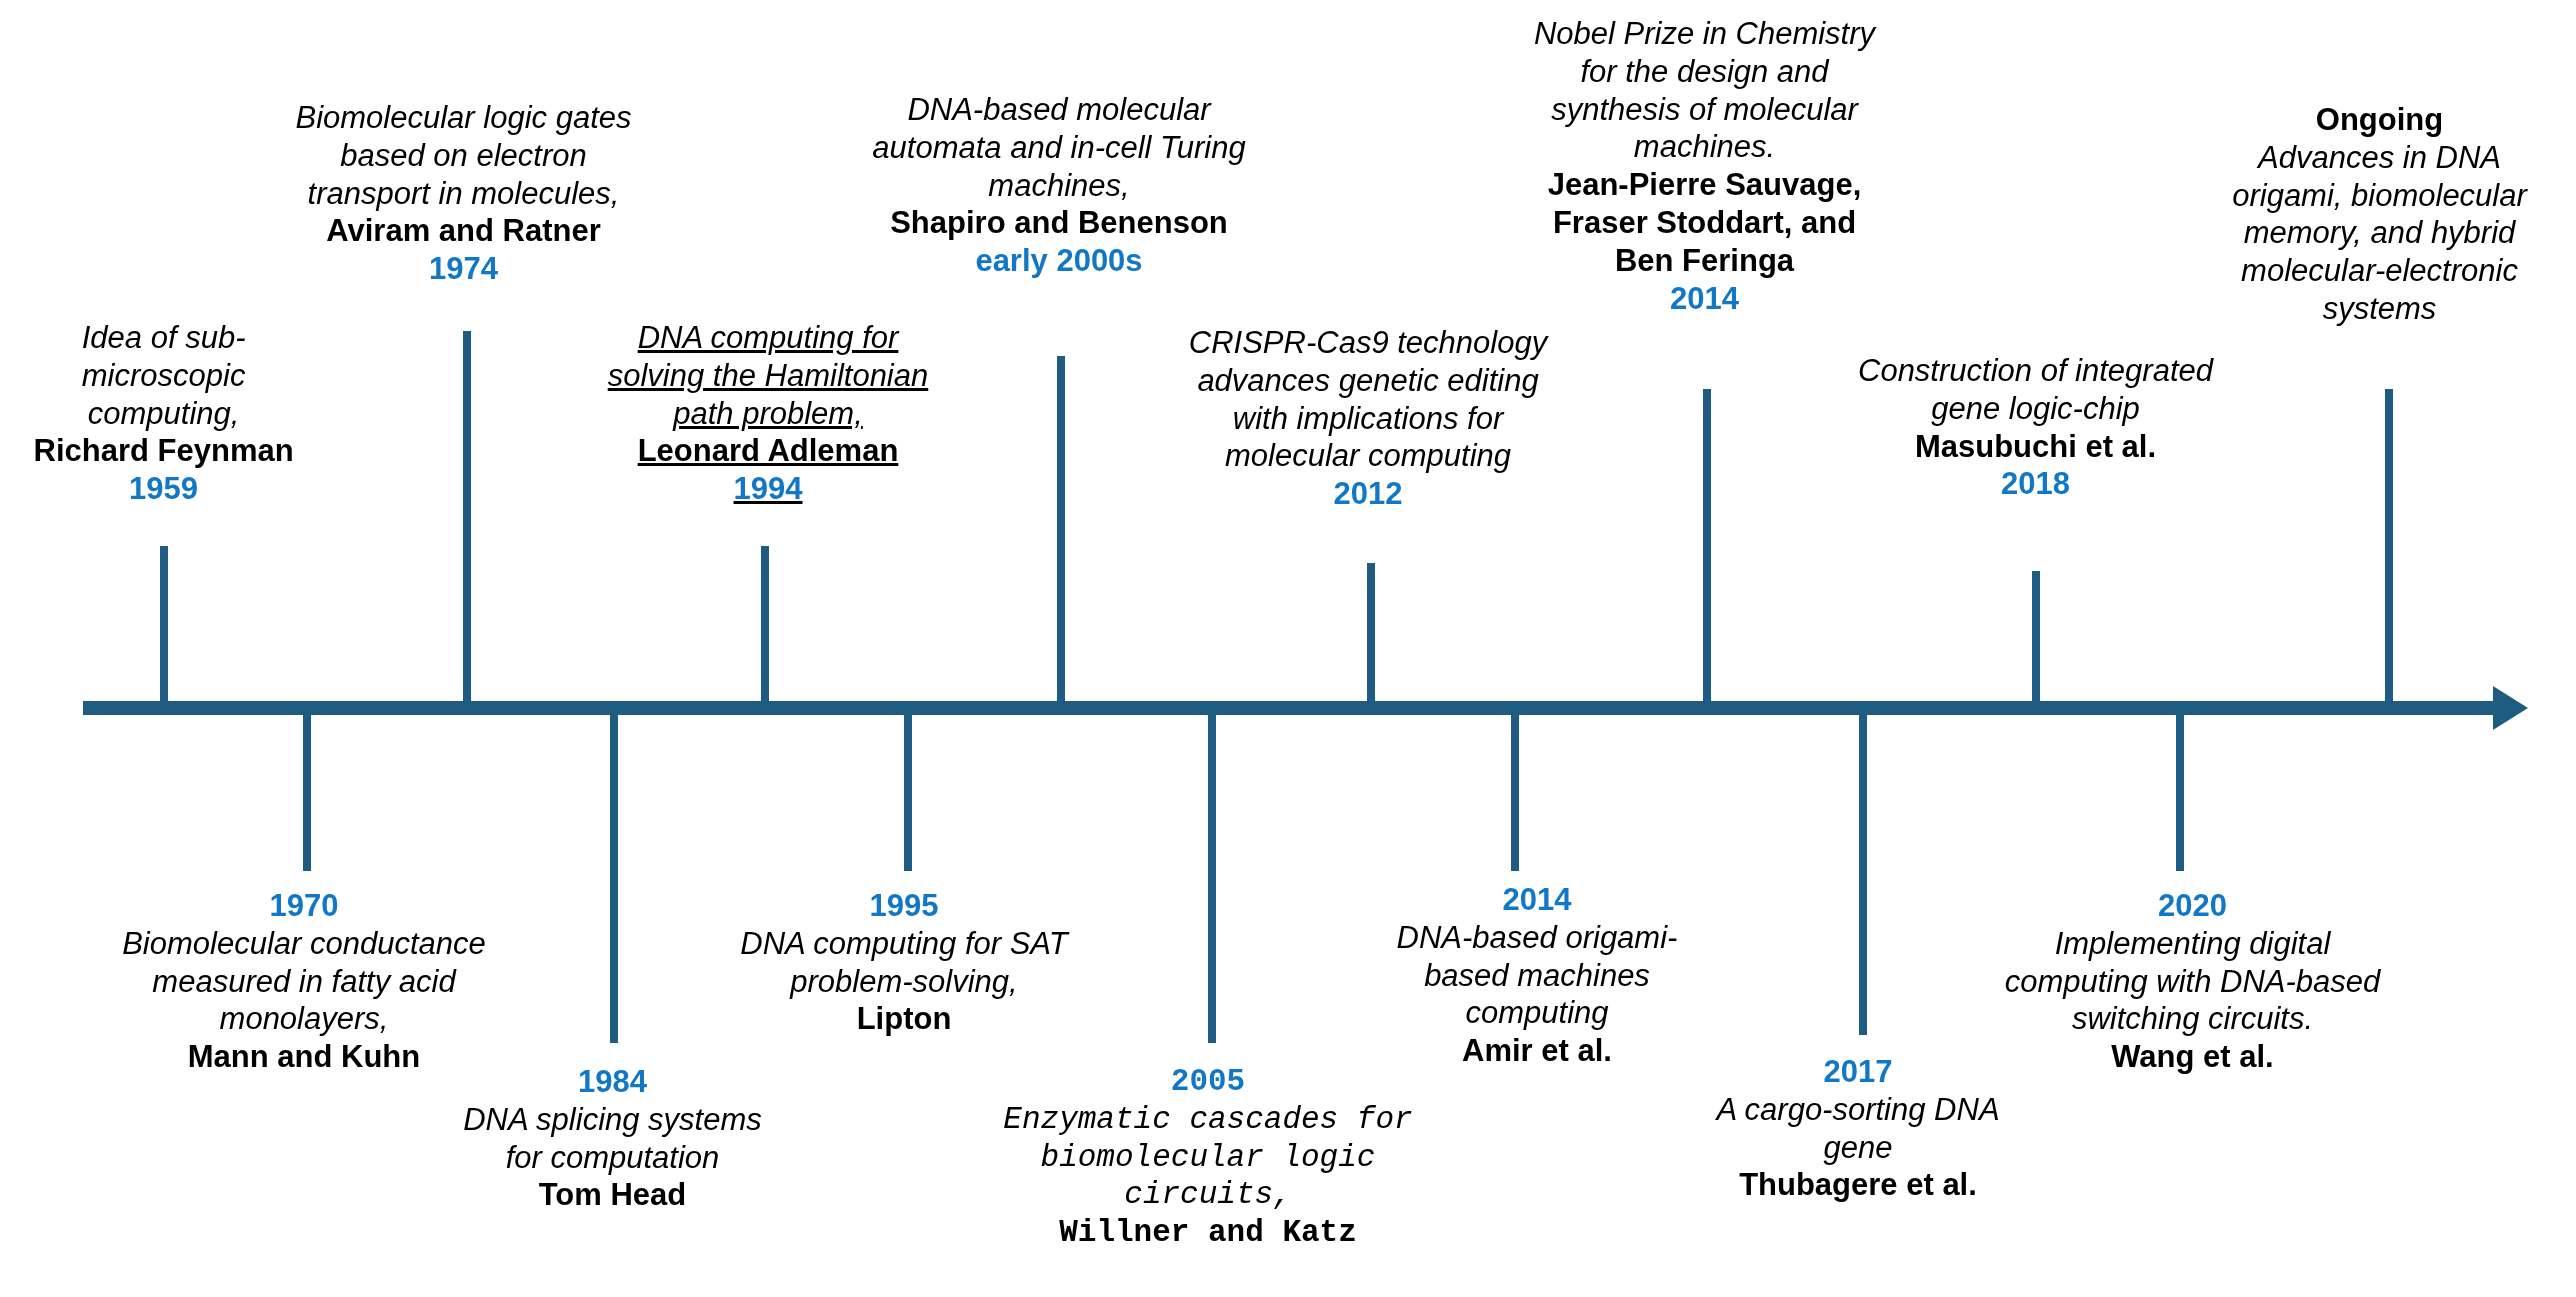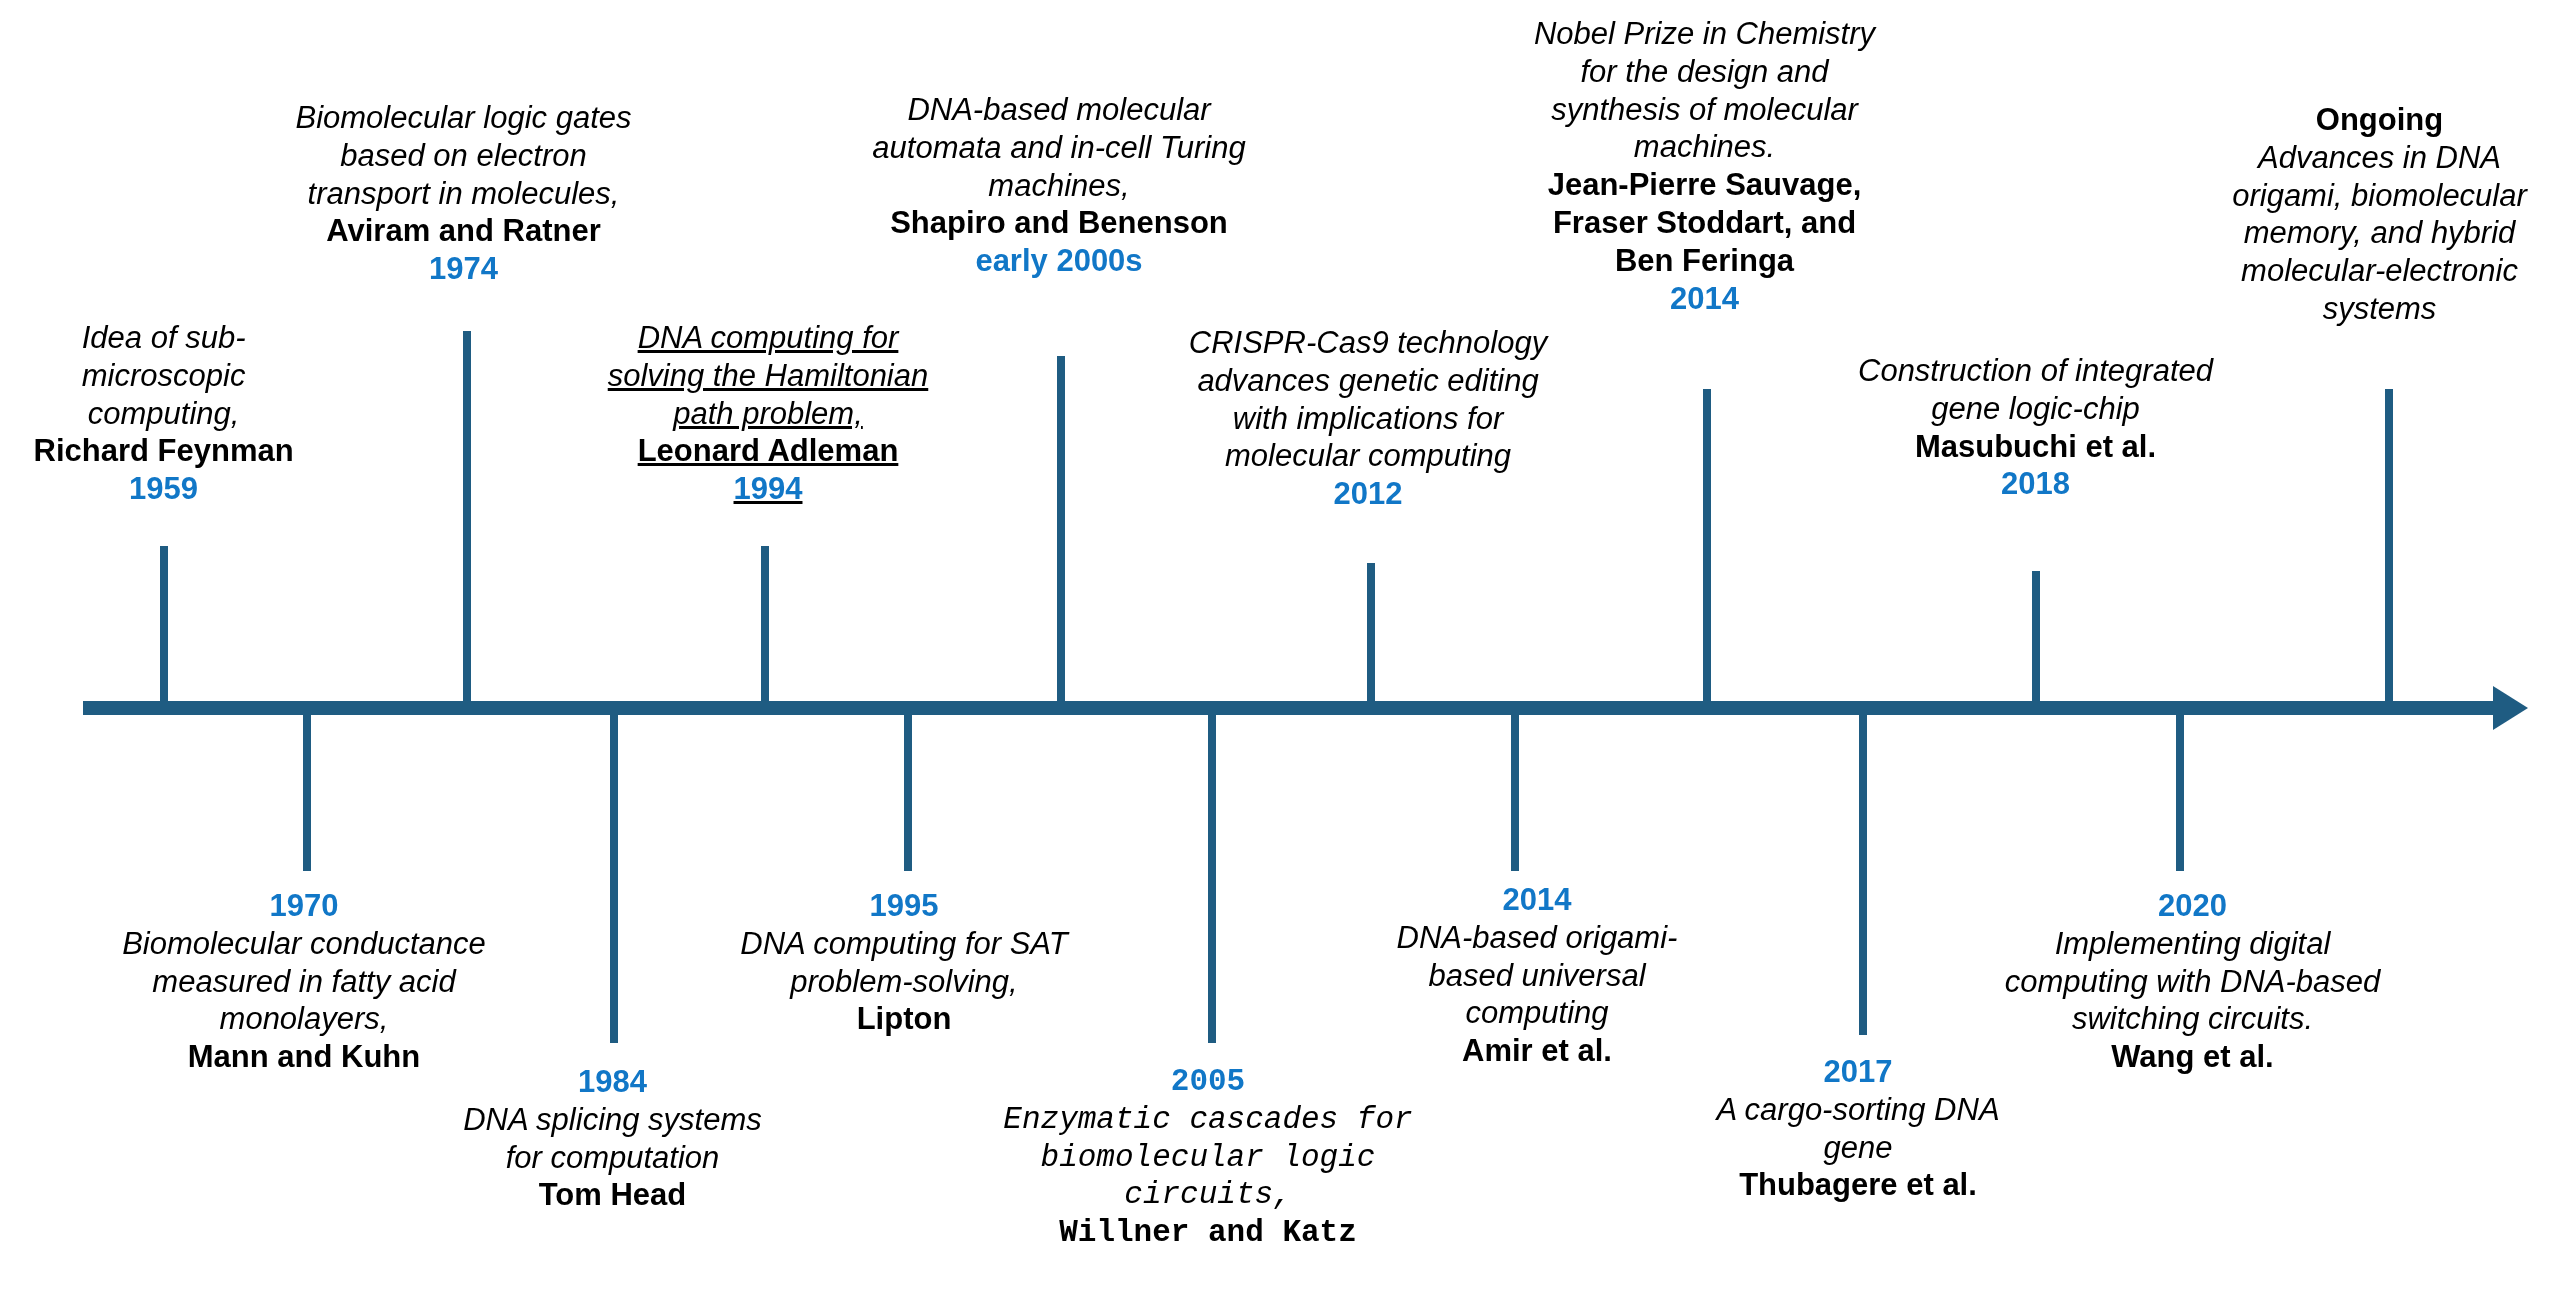--- a/index.html
+++ b/index.html
@@ -182,21 +182,21 @@
     <div class="year">2005</div>
     <div class="desc">Enzymatic cascades for
 biomolecular logic
 circuits,</div>
     <div class="who">Willner and Katz</div>
   </div>
 
   <div class="event" style="left:1357px;top:881px;width:360px;">
     <div class="year">2014</div>
     <div class="desc">DNA-based origami-
-based universal
+based machines
 computing</div>
     <div class="who">Amir et al.</div>
   </div>
 
   <div class="event" style="left:1647px;top:1053px;width:422px;">
     <div class="year">2017</div>
     <div class="desc">A cargo-sorting DNA
 gene</div>
     <div class="who">Thubagere et al.</div>
   </div>

